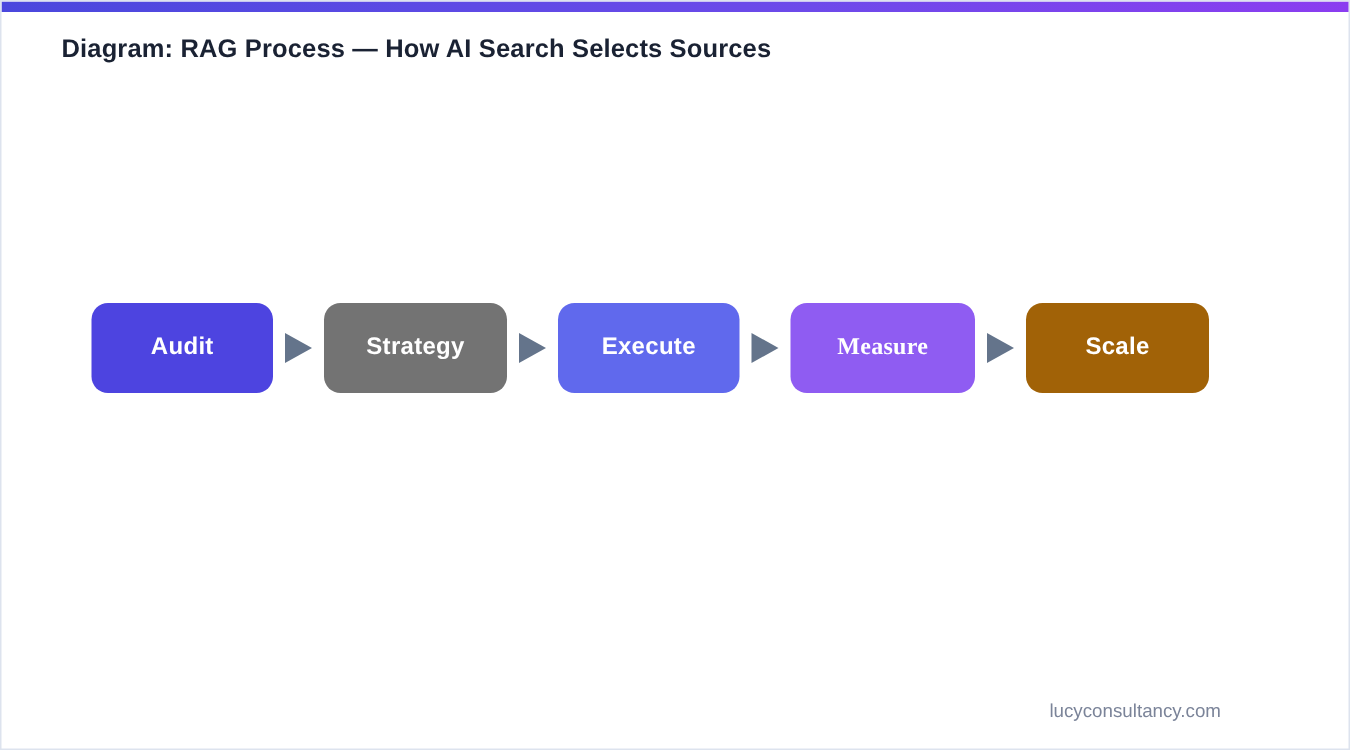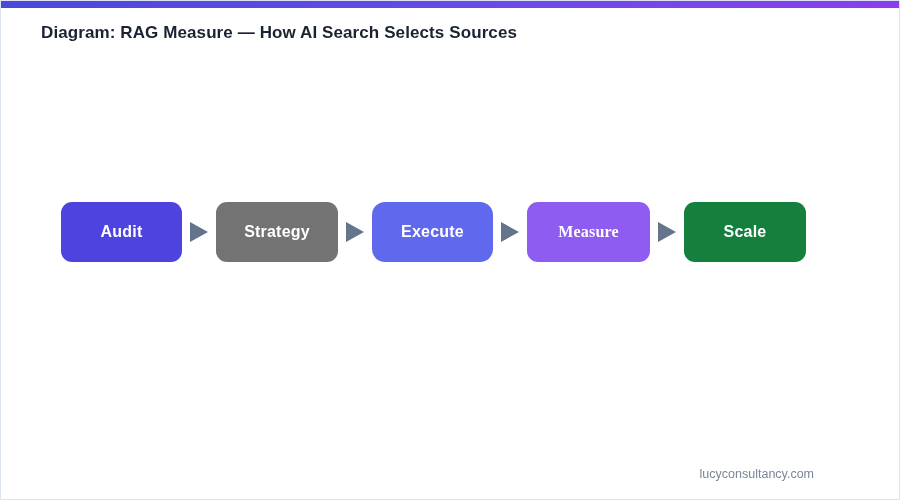--- a/index.html
+++ b/index.html
@@ -92,55 +92,55 @@
     white-space: nowrap;
   }
 </style>
 </head>
 <body>
 
 <div id="canvas">
 
   <div id="accent-bar"></div>
 
-  <div id="title">Diagram: RAG Measure — How AI Search Selects Sources</div>
+  <div id="title">Diagram: RAG Process — How AI Search Selects Sources</div>
 
   <div id="flow-row">
       <div class="flow-node" style="width: 121px; background: rgb(77, 68, 224);">
         <span class="flow-node-label">Audit</span>
       </div>
       <div class="flow-arrow">
         <svg width="20" height="22" viewBox="0 0 20 22" aria-hidden="true">
           <polygon points="1,1 19,11 1,21" fill="#64748b"></polygon>
         </svg>
       </div>
       <div class="flow-node" style="width: 122px; background: #737373;">
         <span class="flow-node-label">Strategy</span>
       </div>
       <div class="flow-arrow">
         <svg width="20" height="22" viewBox="0 0 20 22" aria-hidden="true">
           <polygon points="1,1 19,11 1,21" fill="#64748b"></polygon>
         </svg>
       </div>
-      <div class="flow-node" style="width: 121px; background: rgb(96, 105, 237); border-radius: 13px;">
+      <div class="flow-node" style="width: 121px; background: rgb(96, 105, 237);">
         <span class="flow-node-label">Execute</span>
       </div>
       <div class="flow-arrow">
         <svg width="20" height="22" viewBox="0 0 20 22" aria-hidden="true">
           <polygon points="1,1 19,11 1,21" fill="#64748b"></polygon>
         </svg>
       </div>
       <div class="flow-node" style="width: 123px; background: rgb(143, 92, 242); font-family: Liberation Serif, serif;">
         <span class="flow-node-label">Measure</span>
       </div>
       <div class="flow-arrow">
         <svg width="20" height="22" viewBox="0 0 20 22" aria-hidden="true">
           <polygon points="1,1 19,11 1,21" fill="#64748b"></polygon>
         </svg>
       </div>
-      <div class="flow-node" style="width: 122px; background: #15803d;">
+      <div class="flow-node" style="width: 122px; background: #a16207;">
         <span class="flow-node-label">Scale</span>
       </div>
     </div>
 
   <div id="footer-url">lucyconsultancy.com</div>
 
 </div>
 
 </body></html>

